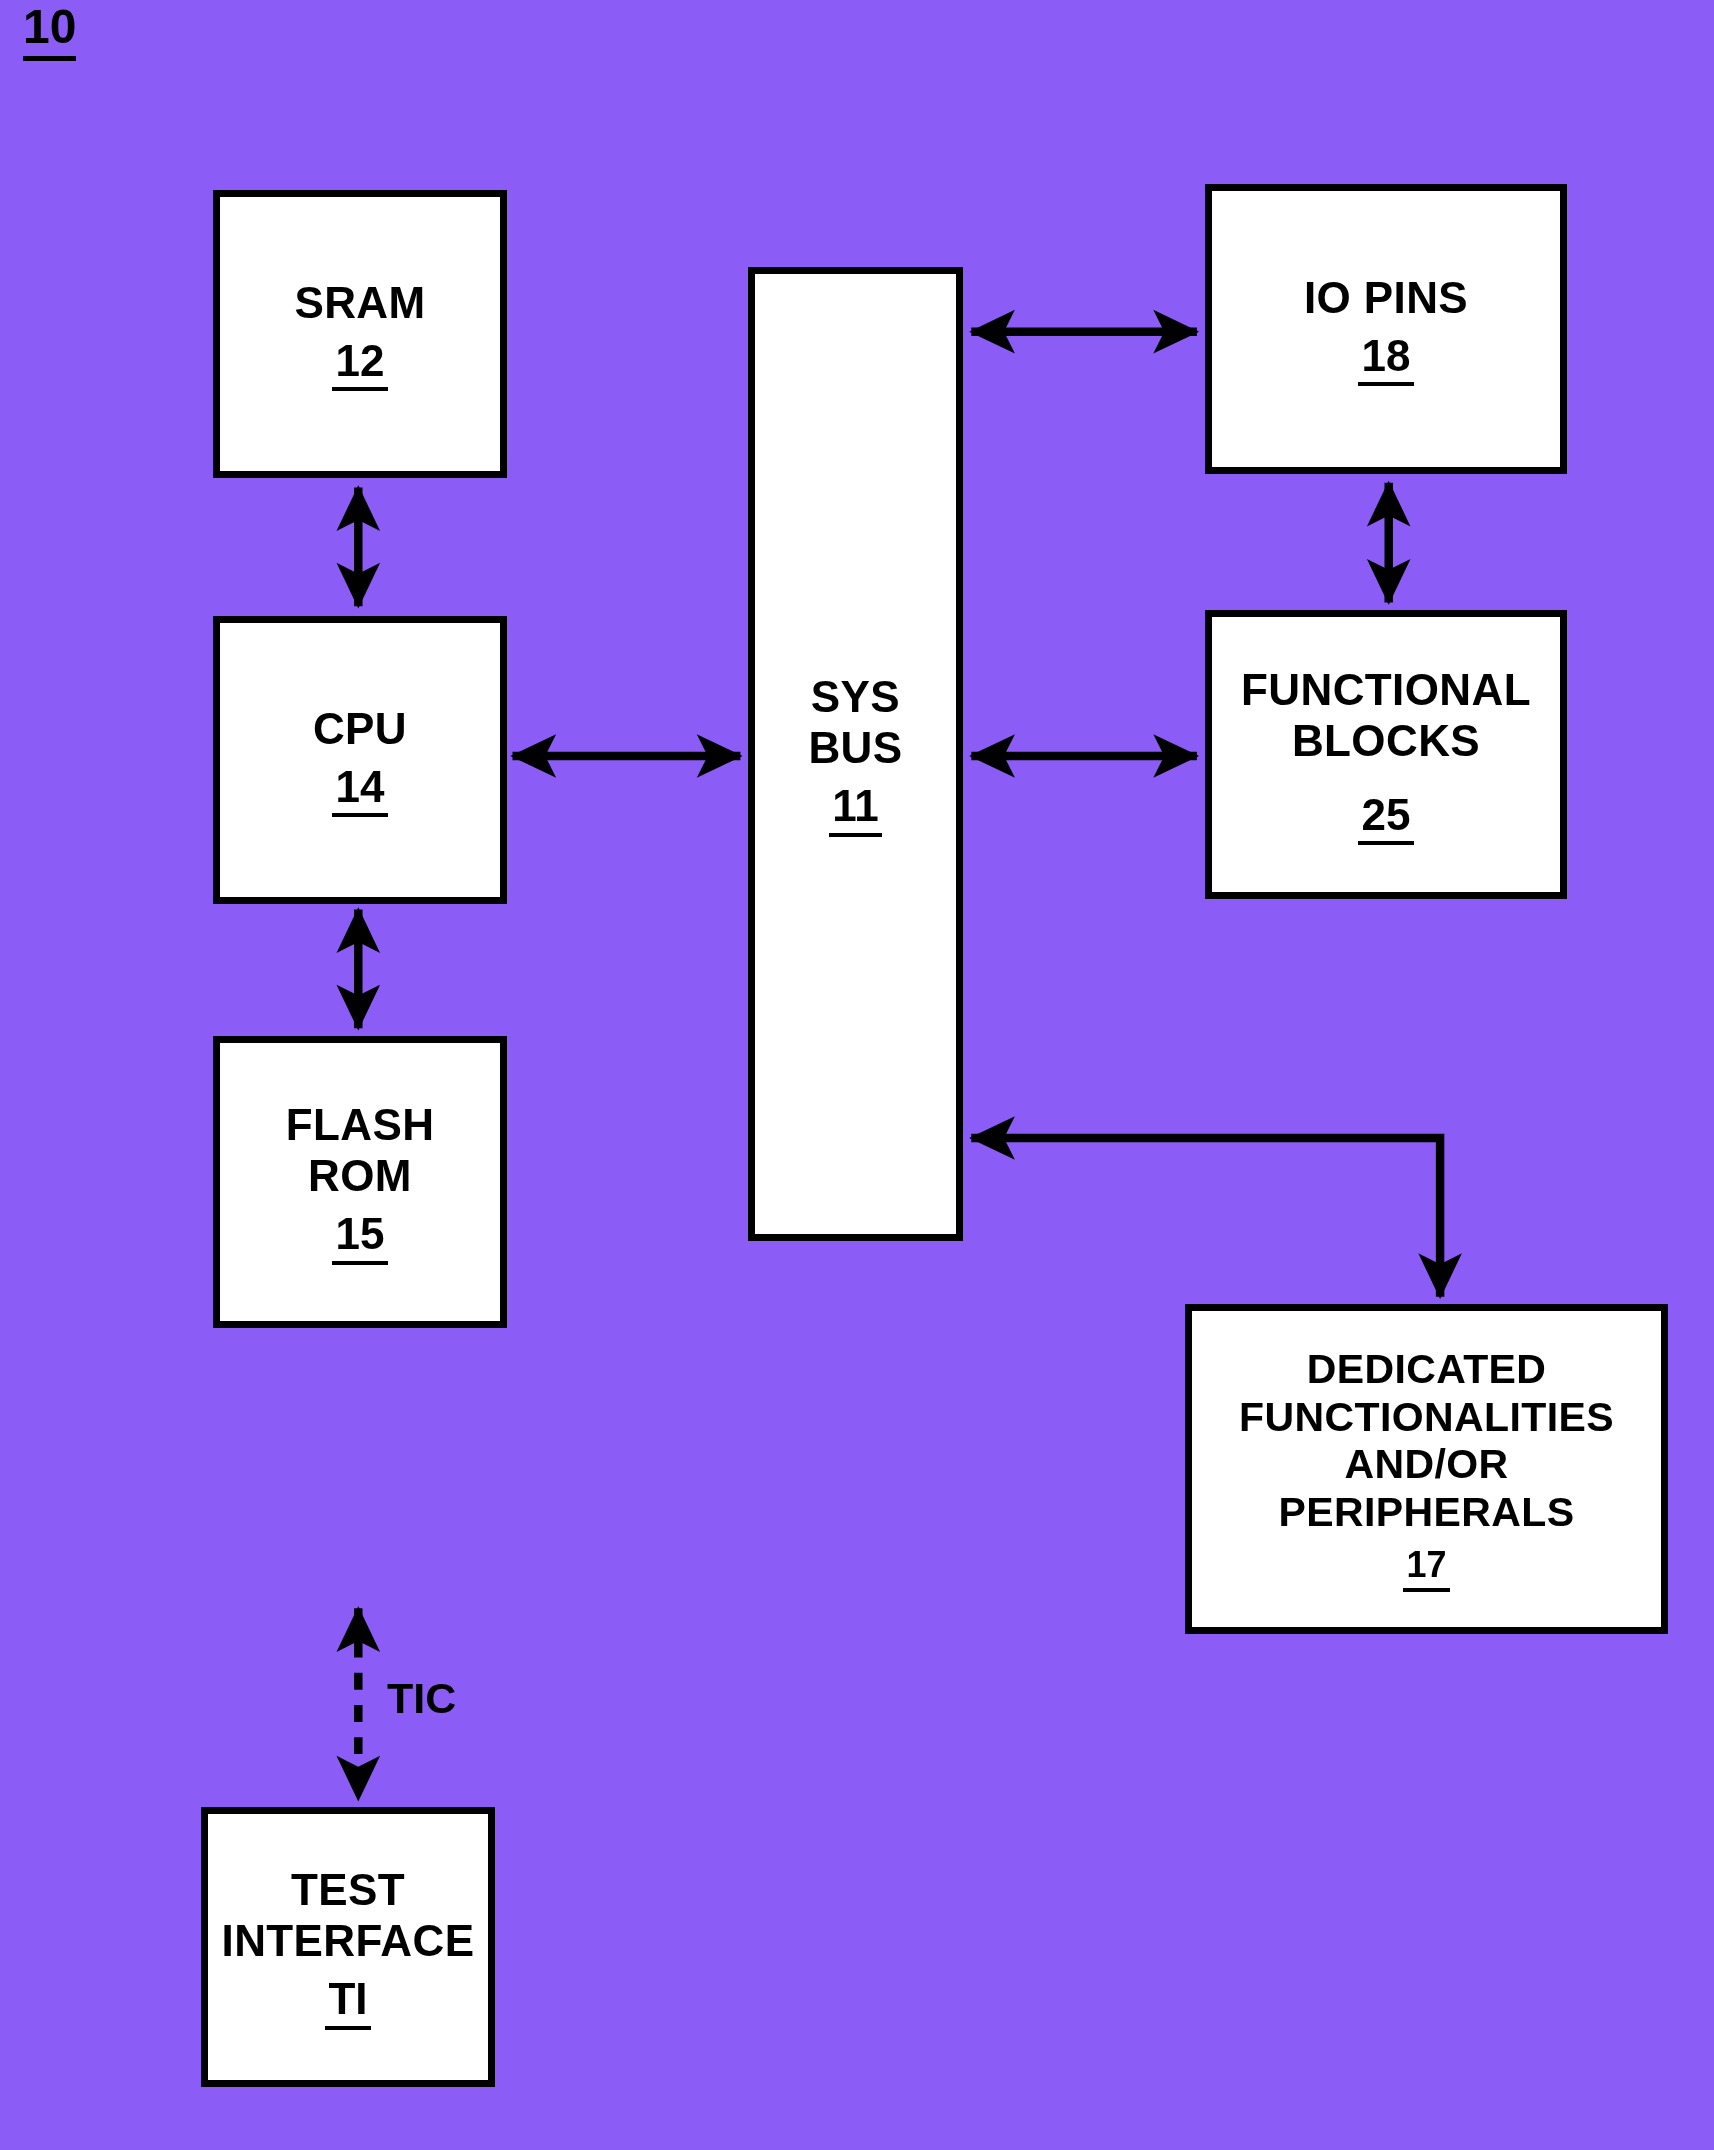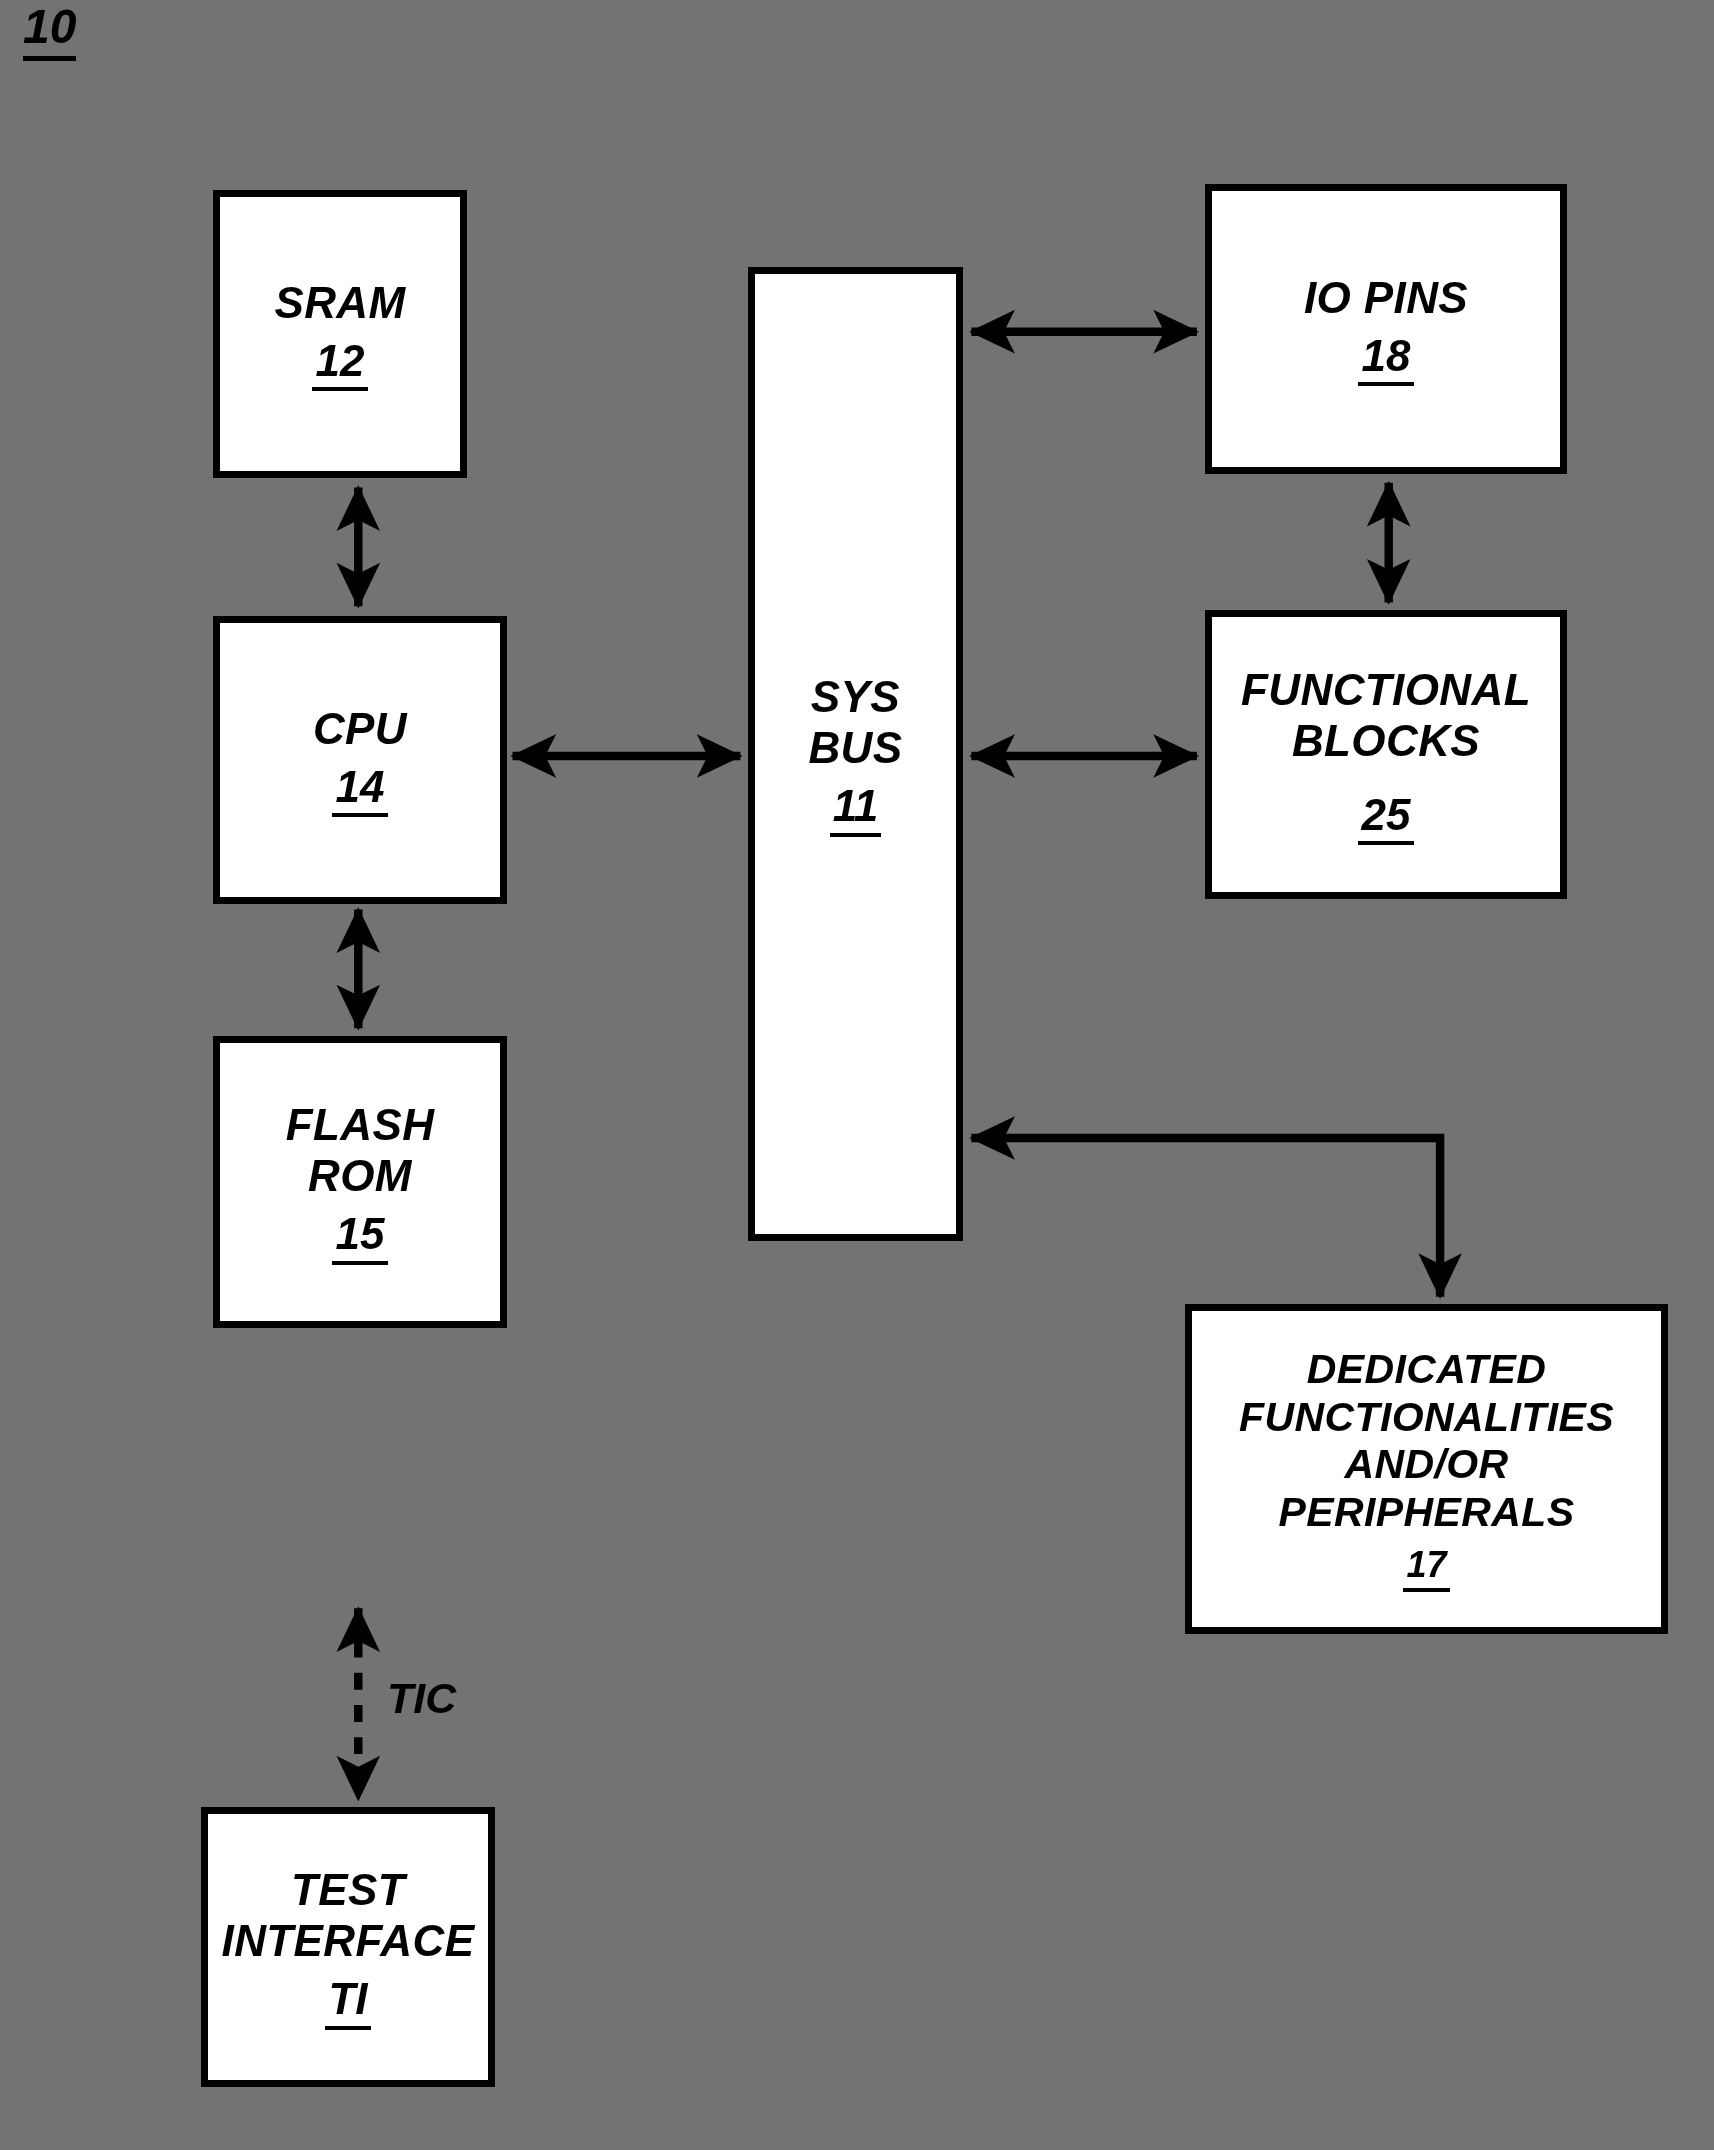--- a/index.html
+++ b/index.html
@@ -8,23 +8,22 @@
     padding: 0;
     background: #ffffff;
   }
   body {
     font-family: "Liberation Sans", sans-serif;
   }
   #figure-root {
     position: relative;
     width: 1714px;
     height: 2151px;
-    background: #737373;
+    background: #8b5cf6;
     overflow: hidden;
-    font-style: italic;
   }
   #figure-svg {
     position: absolute;
     left: 0;
     top: 0;
     width: 1714px;
     height: 2151px;
   }
   .fig-label {
     position: absolute;
@@ -129,21 +128,21 @@
 
     <g>
       <path d="M 1266 1483 L 1877 1483 L 1877 1690" fill="none" stroke="#000000" stroke-width="11" marker-start="url(#ah-start)" marker-end="url(#ah-end)"></path>
     </g>
 
     <g>
       <line x1="467" y1="2096" x2="467" y2="2345" stroke="#000000" stroke-width="11" stroke-dasharray="22 20" marker-start="url(#ah-start)" marker-end="url(#ah-end)"></line>
     </g>
   </svg>
 
-  <div class="blk" style="left:213px; top:190px; width:254px; height:288px;">
+  <div class="blk" style="left:213px; top:190px; width:294px; height:288px;">
     <span class="blk-title">SRAM</span>
     <span class="blk-ref">12</span>
   </div>
 
   <div class="blk" style="left:213px; top:616px; width:294px; height:288px;">
     <span class="blk-title">CPU</span>
     <span class="blk-ref">14</span>
   </div>
 
   <div class="blk" style="left:213px; top:1036px; width:294px; height:292px;">

